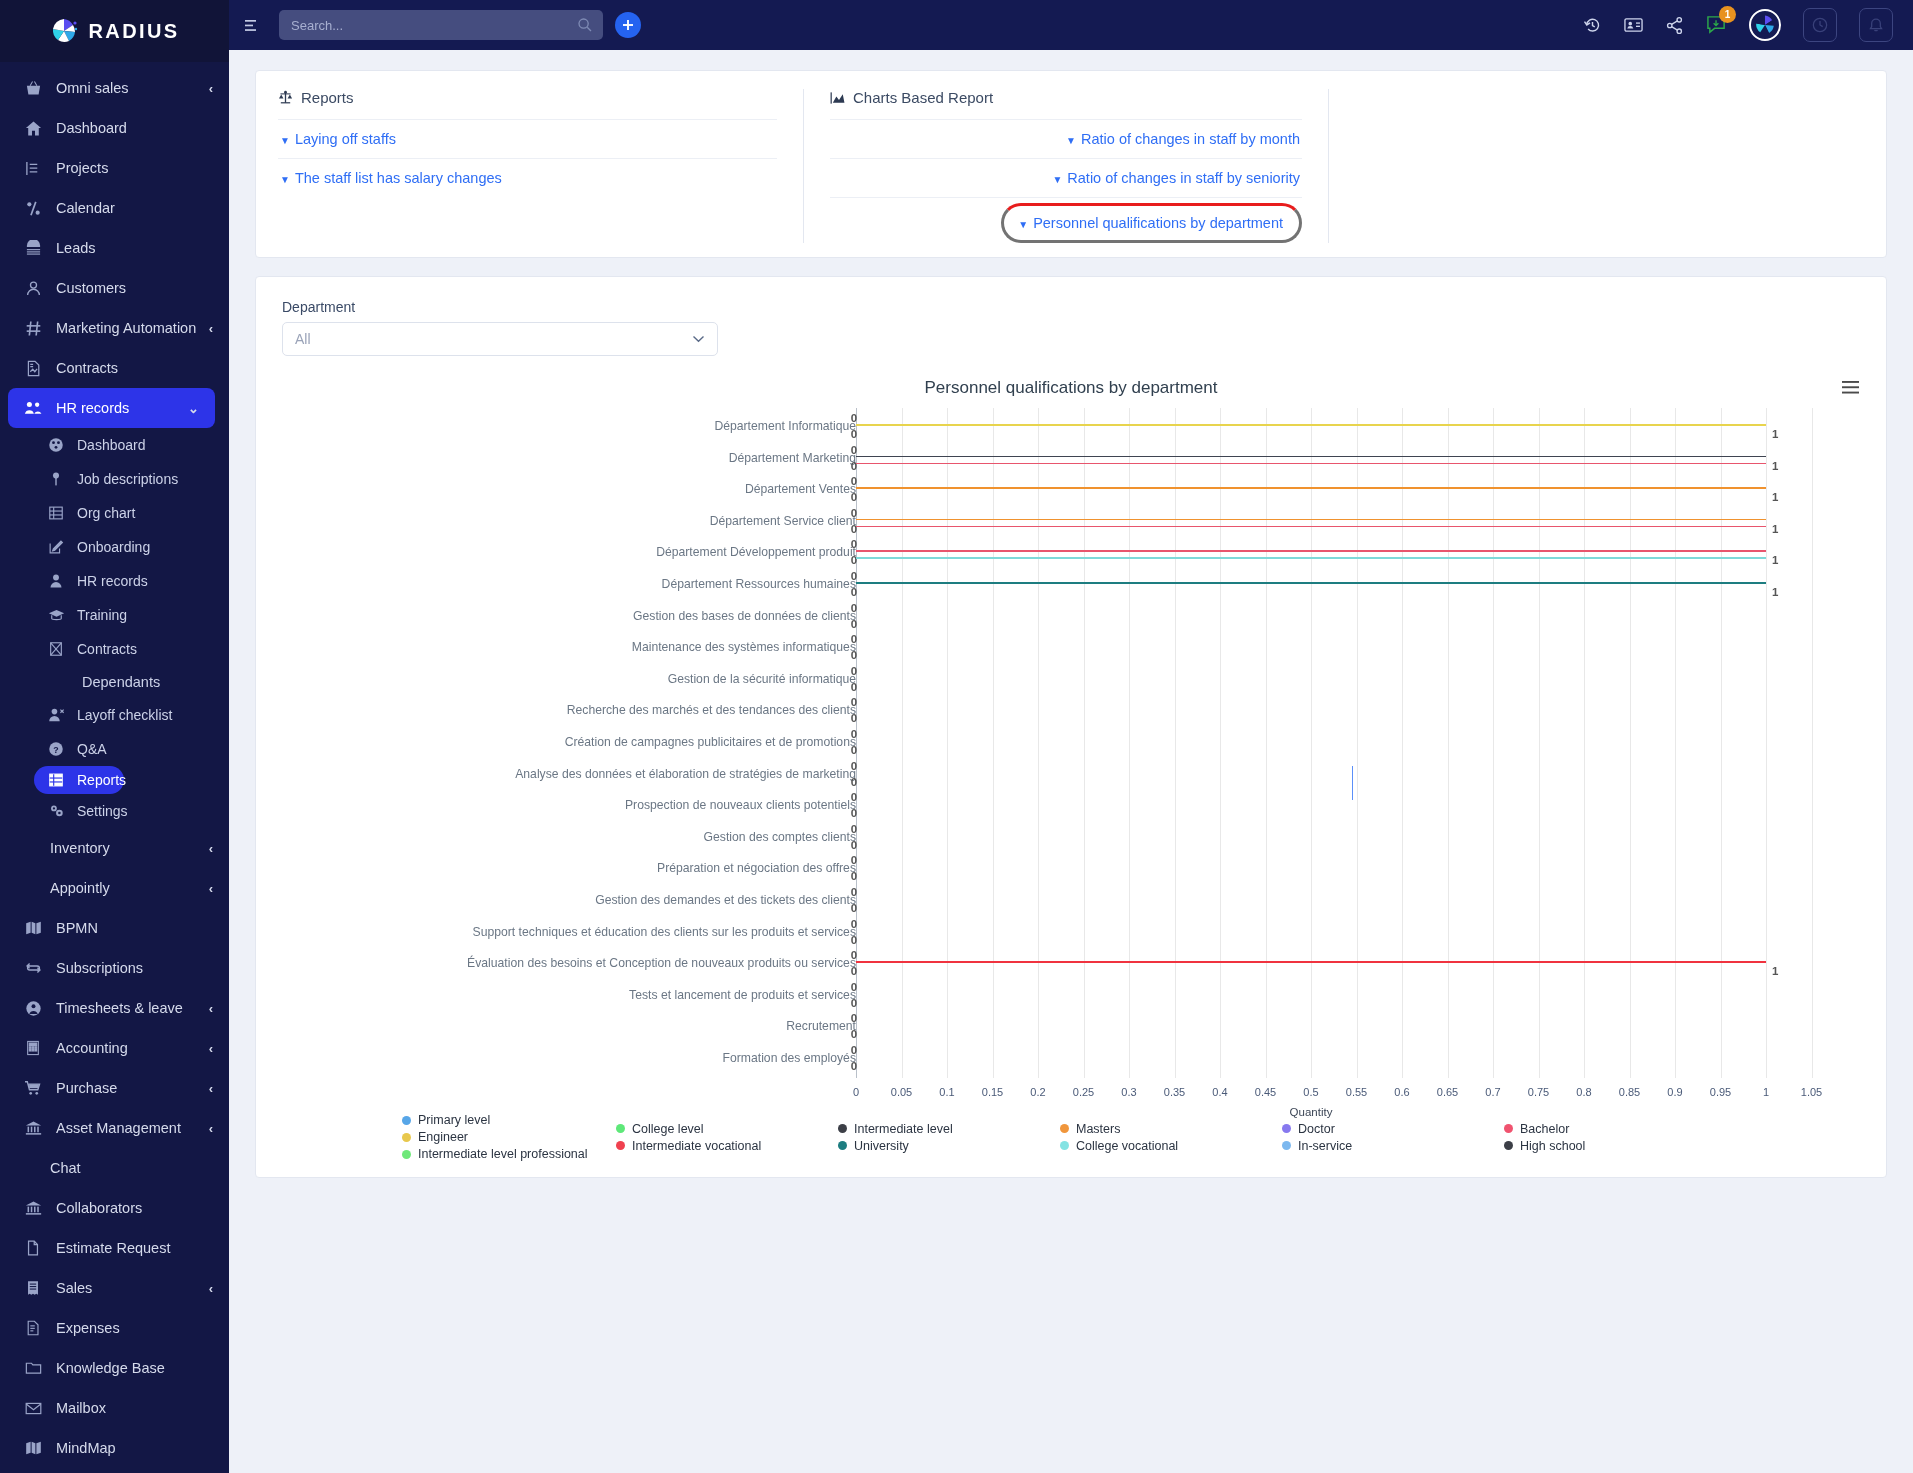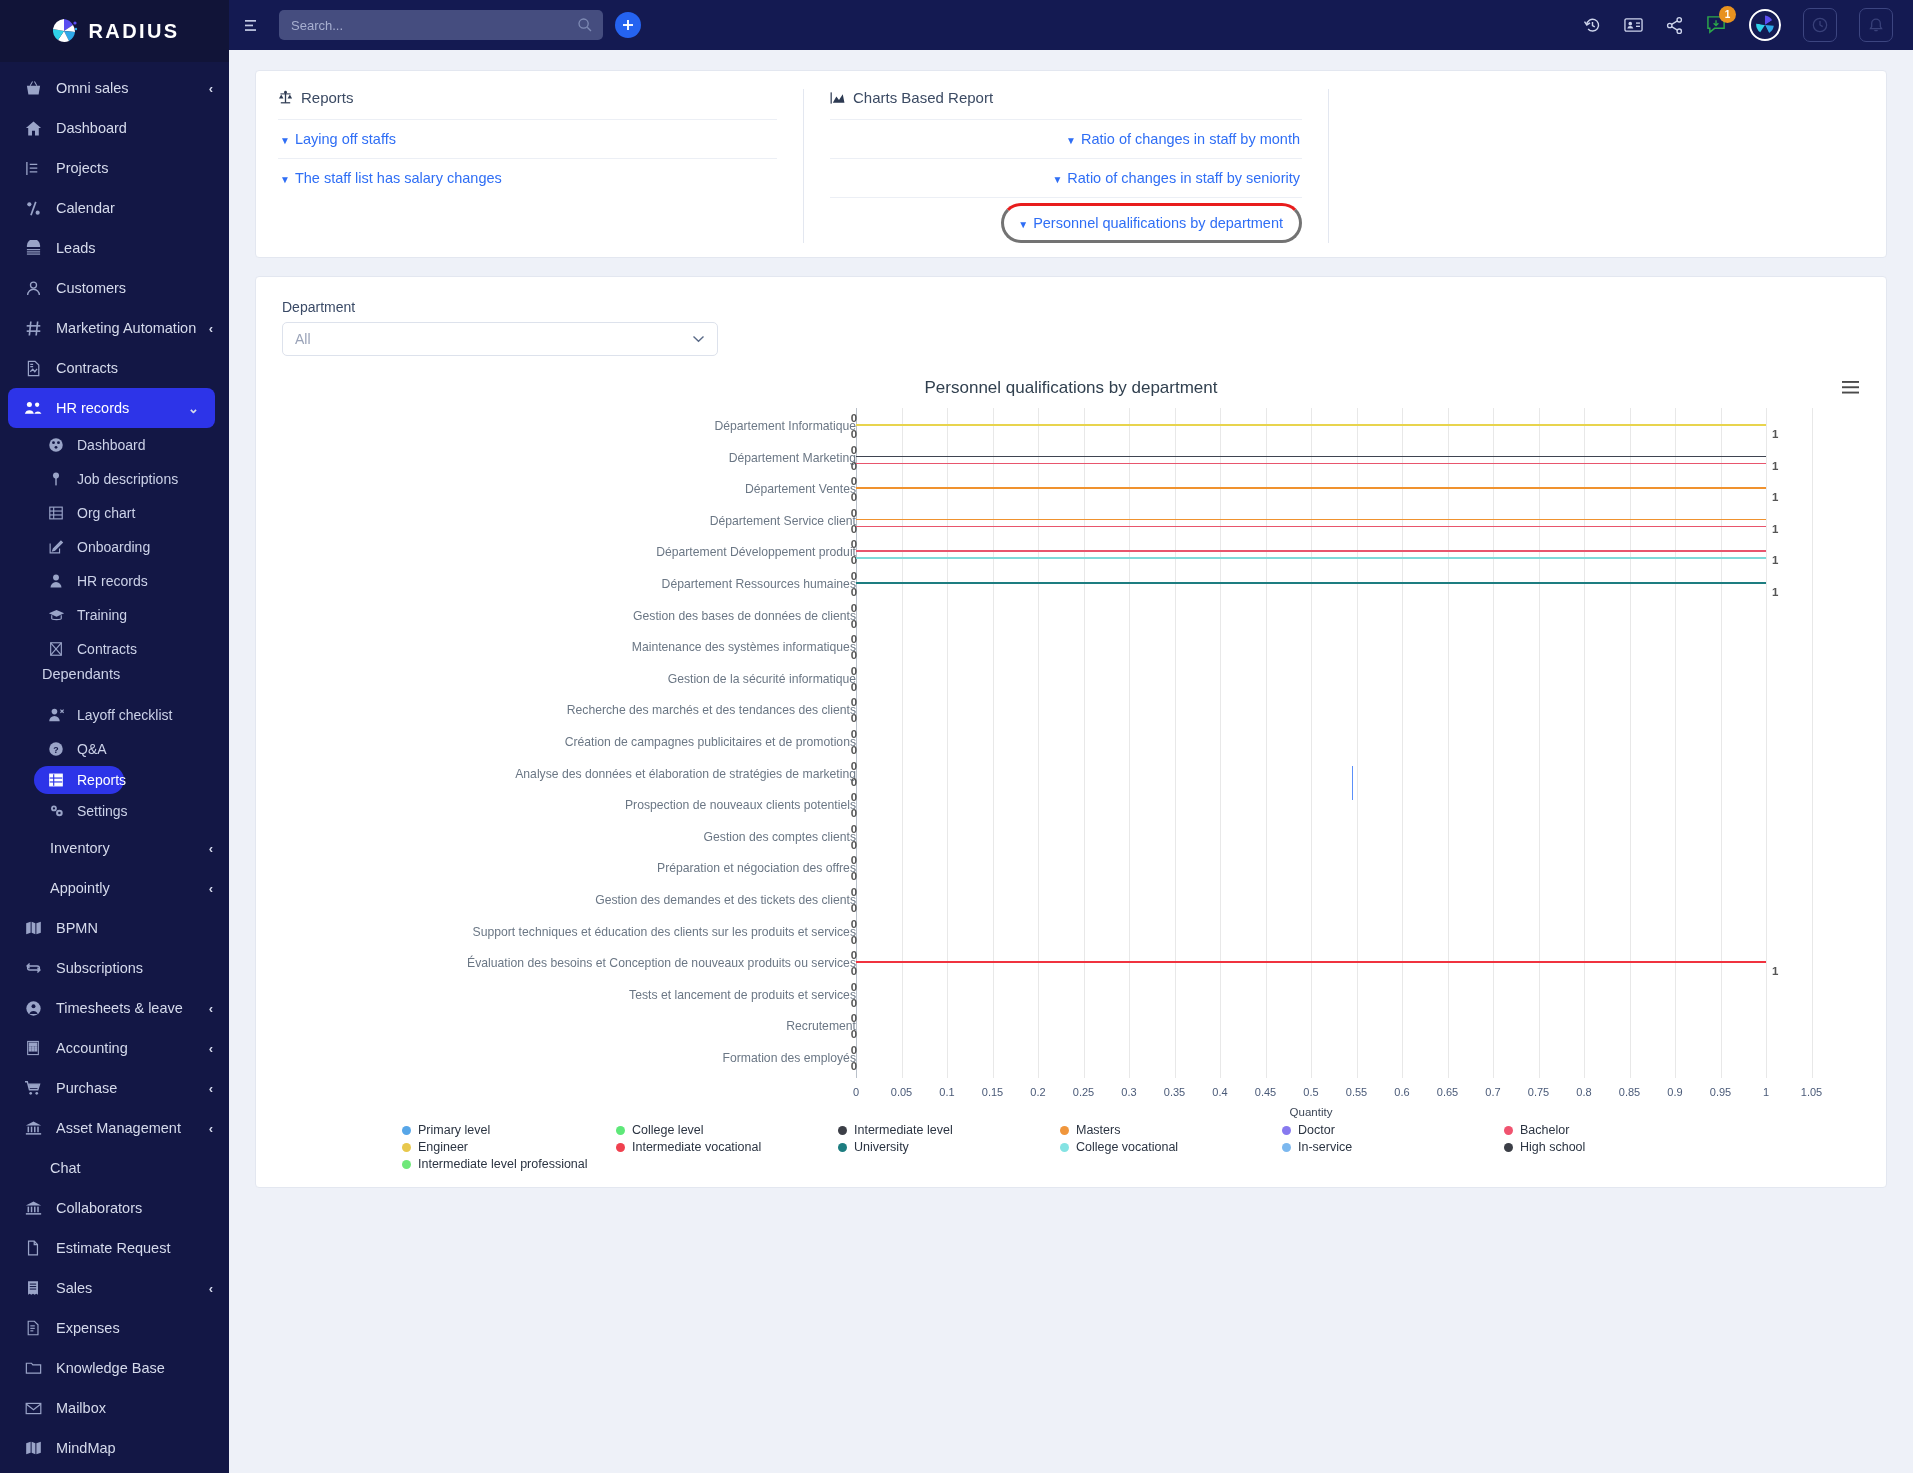--- a/index.html
+++ b/index.html
@@ -41,21 +41,21 @@
   .sub-item {
     display:flex; align-items:center; gap:11px;
     padding-left:46px; height:34px; font-size:14px; color:#ccd2e8; cursor:pointer;
   }
   .sub-item .ico { width:20px; min-width:20px; display:flex; align-items:center; justify-content:center; color:#9aa4c8; }
   .sub-item.pill {
     background:#2d34e8; color:#fff; border-radius:16px;
     margin-left:34px; padding-left:12px; height:28px; width:90px;
   }
   .sub-item.pill .ico { color:#fff; }
-  .sub-label { padding-left:16px; height:32px; display:flex; font-size:14.5px; color:#ccd2e8; }
+  .sub-label { padding-left:16px; height:32px; display:flex; align-items:center; font-size:14.5px; color:#ccd2e8;margin-left:40px; }
   .sub-label.indent { padding-left:42px; }
 
   
   .main { flex:1; display:flex; flex-direction:column; background:#eef1f8; }
   .topbar {
     height:50px; background:#141a52; display:flex; align-items:center;
     padding:0 20px 0 14px; gap:12px;
   }
   .hamburger { color:#c3cae4; font-size:17px; cursor:pointer; width:24px; text-align:center; letter-spacing:0; }
   .searchbox {
@@ -147,21 +147,21 @@
   }
   .xtick {
     position:absolute; font-size:11px; color:#4a5a78; transform:translateX(-50%);
   }
   .xaxis-title {
     position:absolute; font-size:11.5px; color:#3c4656; transform:translateX(-50%);
   }
   .blue-mark { position:absolute; width:1.5px; background:#5b8ff9; }
 
   .legend {
-    display:flex; flex-wrap:wrap; padding:0 0 0 120px; margin-top:14px;
+    display:flex; flex-wrap:wrap; padding:0 0 0 120px; margin-top:4px;align-items:center;
   }
   .legend-col { width:190px; }
   .legend-item {
     display:flex; align-items:center; gap:7px; font-size:12.5px;
     color:#2b3442; height:16px; margin-bottom:1px; cursor:pointer; white-space:nowrap;
   }
   .legend-dot { width:9px; height:9px; border-radius:50%; min-width:9px; }
   svg { display:block; }
 </style>
 </head>

